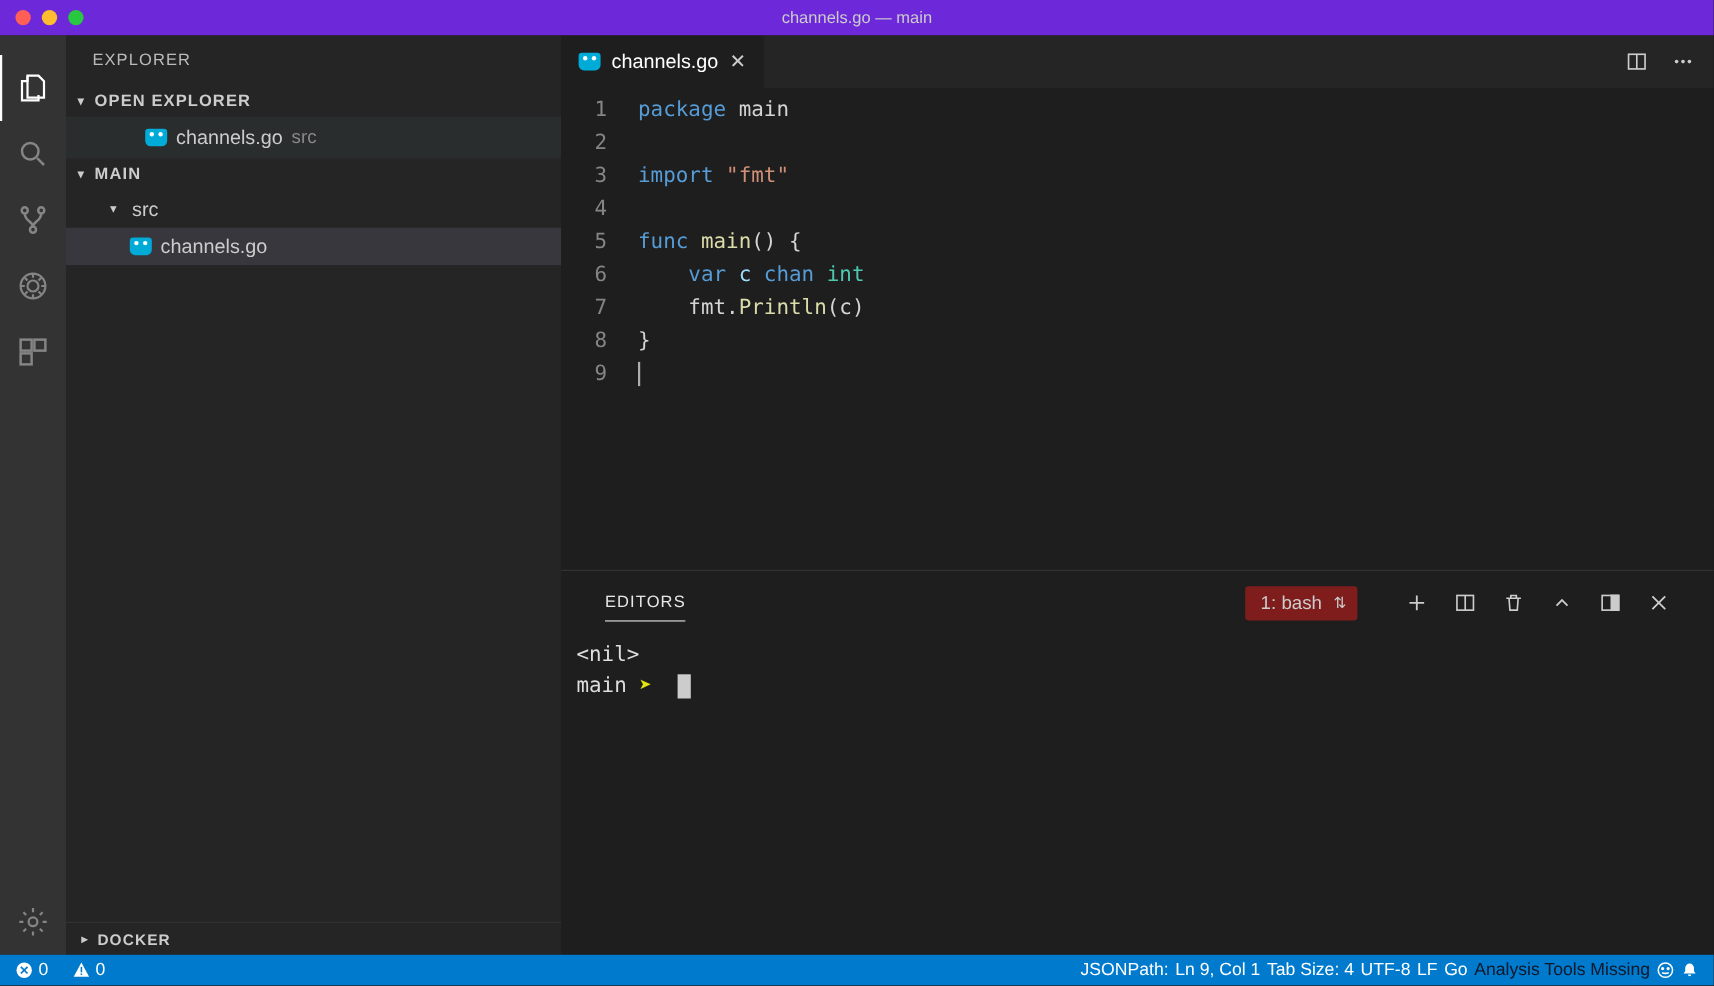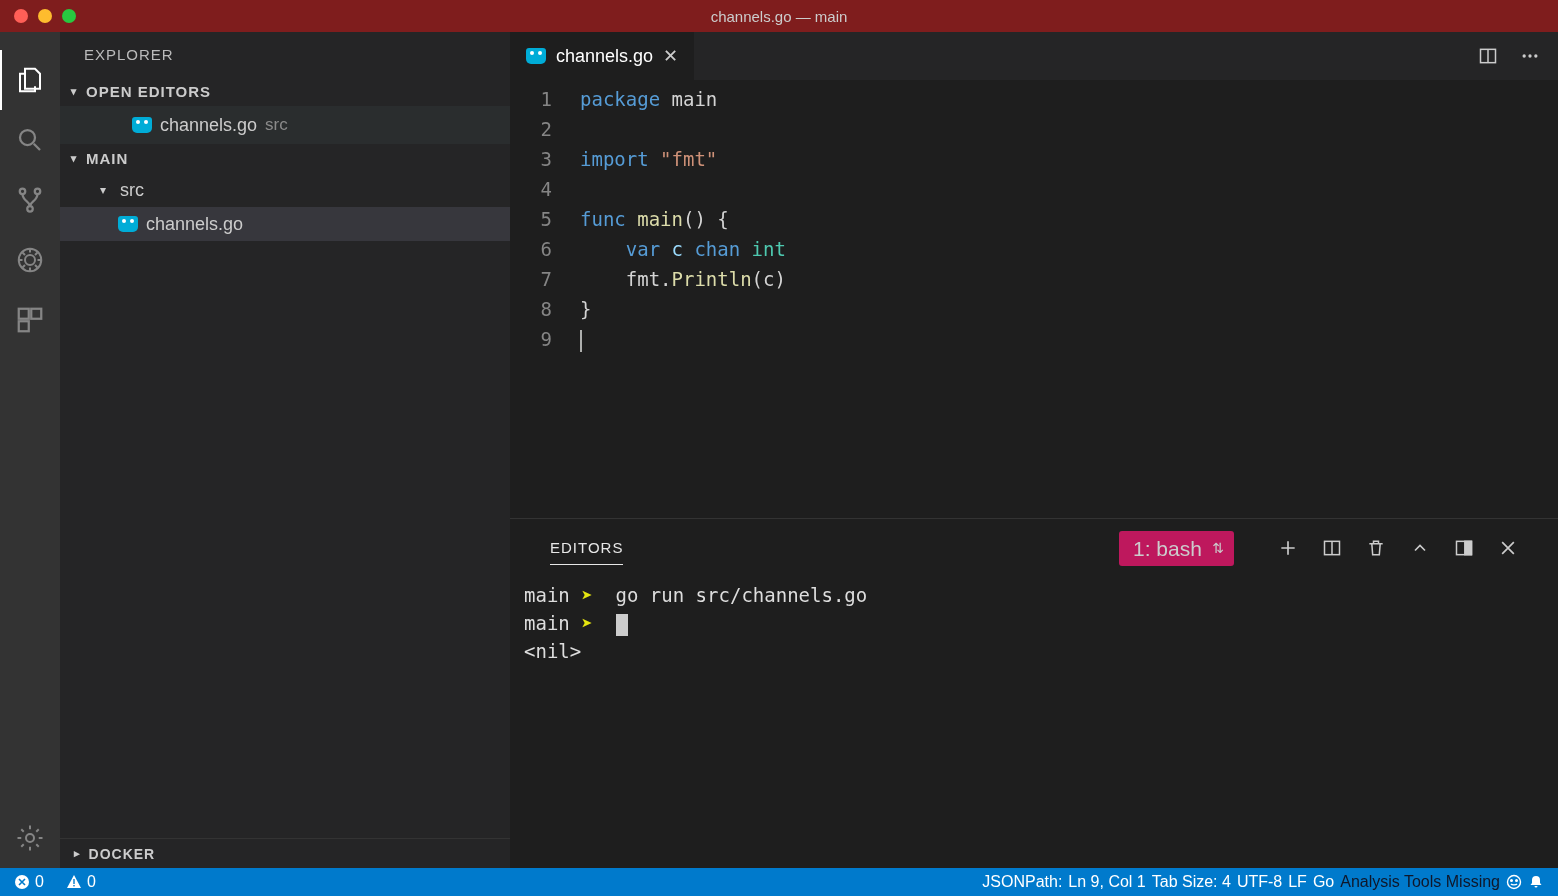--- a/index.html
+++ b/index.html
@@ -8,21 +8,21 @@
   height: 896px;
   background: #1e1e1e;
   font-family: -apple-system, "Segoe UI", sans-serif;
   color: #ccc;
   overflow: hidden;
   display: flex;
   flex-direction: column;
 }
 .titlebar {
   height: 32px;
-  background: #7f1d1d;
+  background: #6d28d9;
   display: flex;
   align-items: center;
   position: relative;
   flex-shrink: 0;
 }
 .traffic-lights {
   display: flex;
   gap: 10px;
   padding-left: 14px;
 }
@@ -206,25 +206,25 @@
 }
 .term-tab {
   color: #e7e7e7;
   font-size: 15px;
   letter-spacing: 1px;
   padding: 8px 0;
   border-bottom: 1px solid #e7e7e7;
 }
 .term-select {
   margin-left: auto;
-  background: #be185d;
+  background: #7f1d1d;
   color: #ccc;
   border: none;
   padding: 6px 32px 6px 14px;
-  font-size: 21px;
+  font-size: 17px;
   border-radius: 3px;
   appearance: none;
   position: relative;
 }
 .term-select-wrap { position: relative; margin-left: auto; }
 .term-select-wrap::after {
   content: "⇅";
   position: absolute;
   right: 10px;
   top: 50%;
@@ -333,21 +333,21 @@
           <path d="M12 2v3M12 19v3M2 12h3M19 12h3M5 5l2 2M19 5l-2 2M5 19l2-2M19 19l-2-2"></path>
         </svg>
     </div>
   </div>
 
   <div class="sidebar">
     <div class="sidebar-title">EXPLORER</div>
 
     <div class="section-header">
       <span class="chev">▾</span>
-      <span>OPEN EDITORS</span>
+      <span>OPEN EXPLORER</span>
     </div>
     <div class="tree-row open-editor">
       <span class="go-icon"></span>
       <span>channels.go</span>
       <span class="dim">src</span>
     </div>
 
     <div class="section-header">
       <span class="chev">▾</span>
       <span>MAIN</span>
@@ -426,21 +426,21 @@
             </svg>
           <svg viewBox="0 0 24 24" fill="none" stroke="currentColor" stroke-width="1.8">
               <rect x="3" y="4" width="18" height="16"></rect>
               <rect x="13" y="4" width="8" height="16" fill="currentColor"></rect>
             </svg>
           <svg viewBox="0 0 24 24" stroke="currentColor" stroke-width="2">
               <path d="M5 5l14 14M19 5L5 19"></path>
             </svg>
         </div>
       </div>
-      <div class="term-body"><div><span class="prompt-main">main</span> <span class="prompt-arrow">➤</span><span>  go run src/channels.go</span></div><div><span class="prompt-main">main</span> <span class="prompt-arrow">➤</span>  <span class="term-cursor"></span></div><div>&lt;nil&gt;</div></div>
+      <div class="term-body"><div>&lt;nil&gt;</div><div><span class="prompt-main">main</span> <span class="prompt-arrow">➤</span>  <span class="term-cursor"></span></div></div>
     </div>
   </div>
 </div>
 
 <div class="statusbar">
   <div class="sb-item">
     <svg viewBox="0 0 16 16" fill="currentColor">
         <circle cx="8" cy="8" r="7"></circle>
         <path d="M5 5l6 6M11 5l-6 6" stroke="#007acc" stroke-width="1.6"></path>
       </svg>

